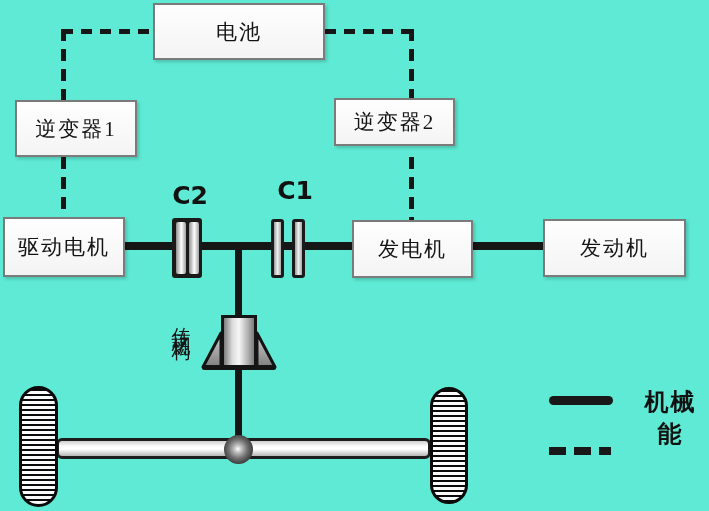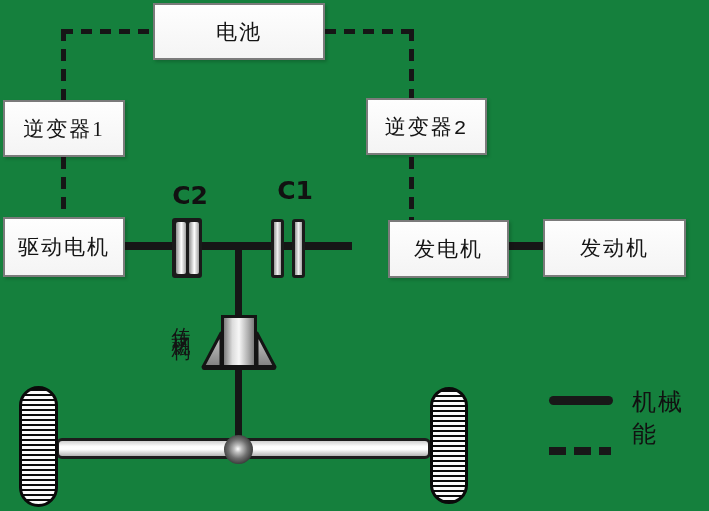--- a/index.html
+++ b/index.html
@@ -1,17 +1,17 @@
 <!DOCTYPE html>
 <html><head>
 <meta charset="utf-8">
 <style>
   html,body{margin:0;padding:0;background:#fff;}
   #canvas{
-    position:relative;width:709px;height:511px;background:#15803d;
+    position:relative;width:709px;height:511px;background:#5eead4;
     font-family:"Liberation Serif","DejaVu Serif",serif;overflow:hidden;
   }
   .abs{position:absolute;}
   
   .node{
     position:absolute;box-sizing:border-box;
     background:linear-gradient(180deg,#fefefe 0%,#f4f4f4 100%);
     border:2px solid #7b7b7b;
     box-shadow:2px 2px 3px rgba(0,0,0,0.18);
     display:flex;align-items:center;justify-content:center;
@@ -62,21 +62,21 @@
   .vlabel{
     position:absolute;left:168px;top:312px;height:104px;width:26px;
     writing-mode:vertical-rl;text-orientation:upright;
     font-size:19px;letter-spacing:5px;color:#141414;font-weight:500;
   }
   
   .legend-solid{position:absolute;left:549px;top:396px;width:64px;height:9px;
     border-radius:4.5px;background:#181818;}
   .legend-dash{position:absolute;left:549px;top:447px;width:62px;height:8px;
     background:repeating-linear-gradient(90deg,#181818 0 17px,transparent 17px 25px);}
-  .legend-text{position:absolute;font-size:24px;color:#111;letter-spacing:2px;font-weight:400;}
+  .legend-text{position:absolute;font-size:24px;color:#111;letter-spacing:2px;font-weight:700;text-align:center;}
 </style>
 </head>
 <body>
 
 <div id="canvas">
 
   <div class="dash-h" style="left:62px;top:29px;width:91px;"></div>
   <div class="dash-v" style="left:61px;top:29px;height:71px;"></div>
   <div class="dash-v" style="left:61px;top:157px;height:60px;"></div>
   <div class="dash-h" style="left:325px;top:29px;width:89px;"></div>
@@ -84,30 +84,30 @@
   <div class="dash-v" style="left:409px;top:157px;height:65px;"></div>
 
   <div class="solid-h" style="left:125px;top:242px;width:227px;"></div>
   <div class="solid-h" style="left:473px;top:242px;width:70px;"></div>
   <div class="solid-v" style="left:235px;top:246px;height:76px;"></div>
   <div class="solid-v" style="left:235px;top:366px;height:84px;"></div>
 
   <div class="node" style="left:153px;top:3px;width:172px;height:57px;">
     <span>电池</span>
   </div>
-  <div class="node" style="left:3px;top:100px;width:122px;height:57px;">
+  <div class="node" style="left:15px;top:100px;width:122px;height:57px;">
     <span>逆变器1</span>
   </div>
-  <div class="node" style="left:366px;top:98px;width:121px;height:57px;font-family:Liberation Mono, monospace;">
+  <div class="node" style="left:334px;top:98px;width:121px;height:48px;">
     <span>逆变器2</span>
   </div>
   <div class="node" style="left:3px;top:217px;width:122px;height:60px;">
     <span>驱动电机</span>
   </div>
-  <div class="node" style="left:352px;top:220px;width:121px;height:58px;margin-left:36px;">
+  <div class="node" style="left:352px;top:220px;width:121px;height:58px;">
     <span>发电机</span>
   </div>
   <div class="node" style="left:543px;top:219px;width:143px;height:58px;">
     <span>发动机</span>
   </div>
 
   <div class="clutch-label" style="left:168px;top:181px;width:44px;">C2</div>
   <div class="c2-block">
     <div class="c2-plate" style="left:4px;"></div>
     <div class="c2-plate" style="left:17px;"></div>

